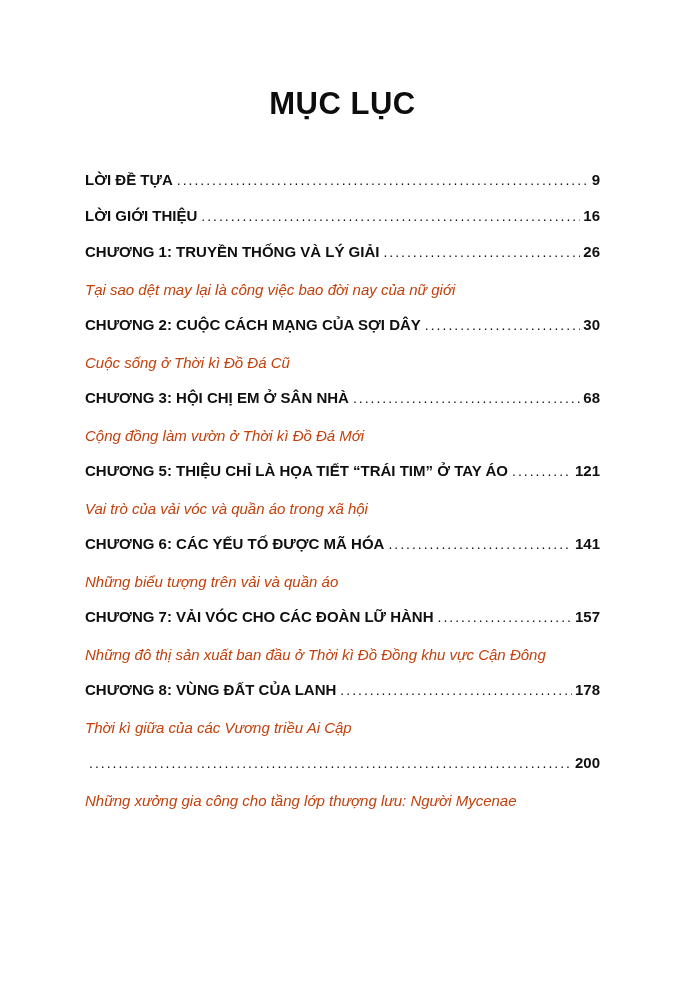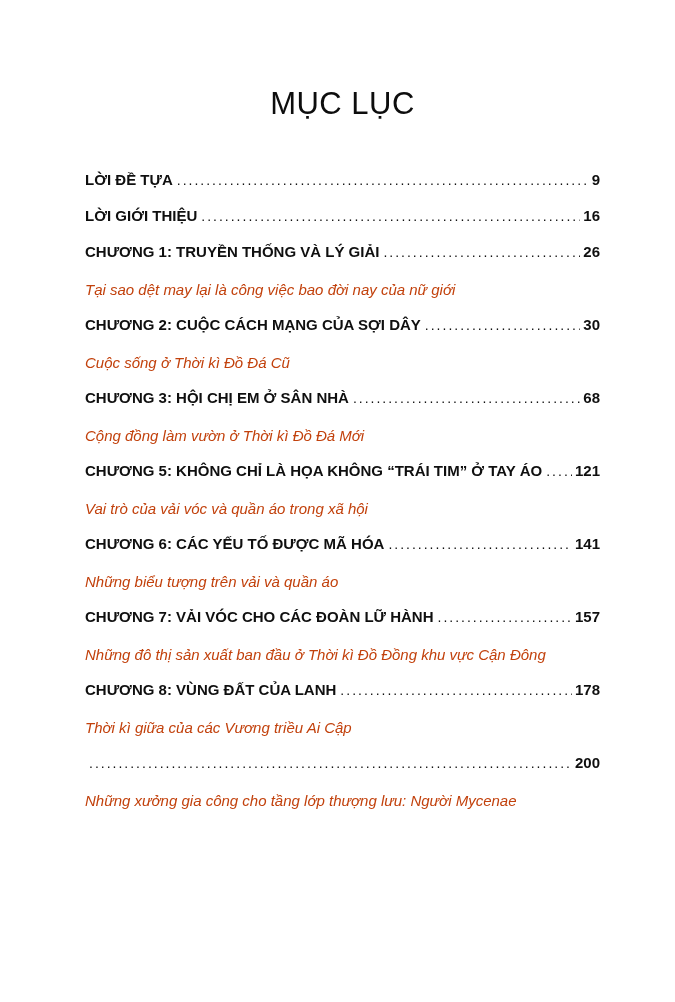--- a/index.html
+++ b/index.html
@@ -17,21 +17,21 @@
   .page {
     box-sizing: border-box;
     width: 675px;
     height: 1002px;
     padding: 86px 75px 20px 85px;
   }
   .page-title {
     margin: 0 0 47px 0;
     text-align: center;
     font-size: 31px;
-    font-weight: 400;
+    font-weight: 700;
     letter-spacing: 0.5px;
     color: #0d0d0d;
   }
   .entries {
     width: 100%;
   }
   .toc-row {
     display: flex;
     align-items: baseline;
     line-height: 21px;
@@ -119,21 +119,21 @@
       <span class="toc-label">CHƯƠNG 3: HỘI CHỊ EM Ở SÂN NHÀ</span>
       <span class="toc-dots"></span>
       <span class="toc-pagenum">68</span>
     </div>
     <div class="toc-subtitle">Cộng đồng làm vườn ở Thời kì Đồ Đá Mới</div>
   </div>
 
 
   <div class="entry">
     <div class="toc-row">
-      <span class="toc-label">CHƯƠNG 5: KHÔNG CHỈ LÀ HỌA KHÔNG “TRÁI TIM” Ở TAY ÁO</span>
+      <span class="toc-label">CHƯƠNG 5: THIỆU CHỈ LÀ HỌA TIẾT “TRÁI TIM” Ở TAY ÁO</span>
       <span class="toc-dots"></span>
       <span class="toc-pagenum">121</span>
     </div>
     <div class="toc-subtitle">Vai trò của vải vóc và quần áo trong xã hội</div>
   </div>
 
   <div class="entry">
     <div class="toc-row">
       <span class="toc-label">CHƯƠNG 6: CÁC YẾU TỐ ĐƯỢC MÃ HÓA</span>
       <span class="toc-dots"></span>

